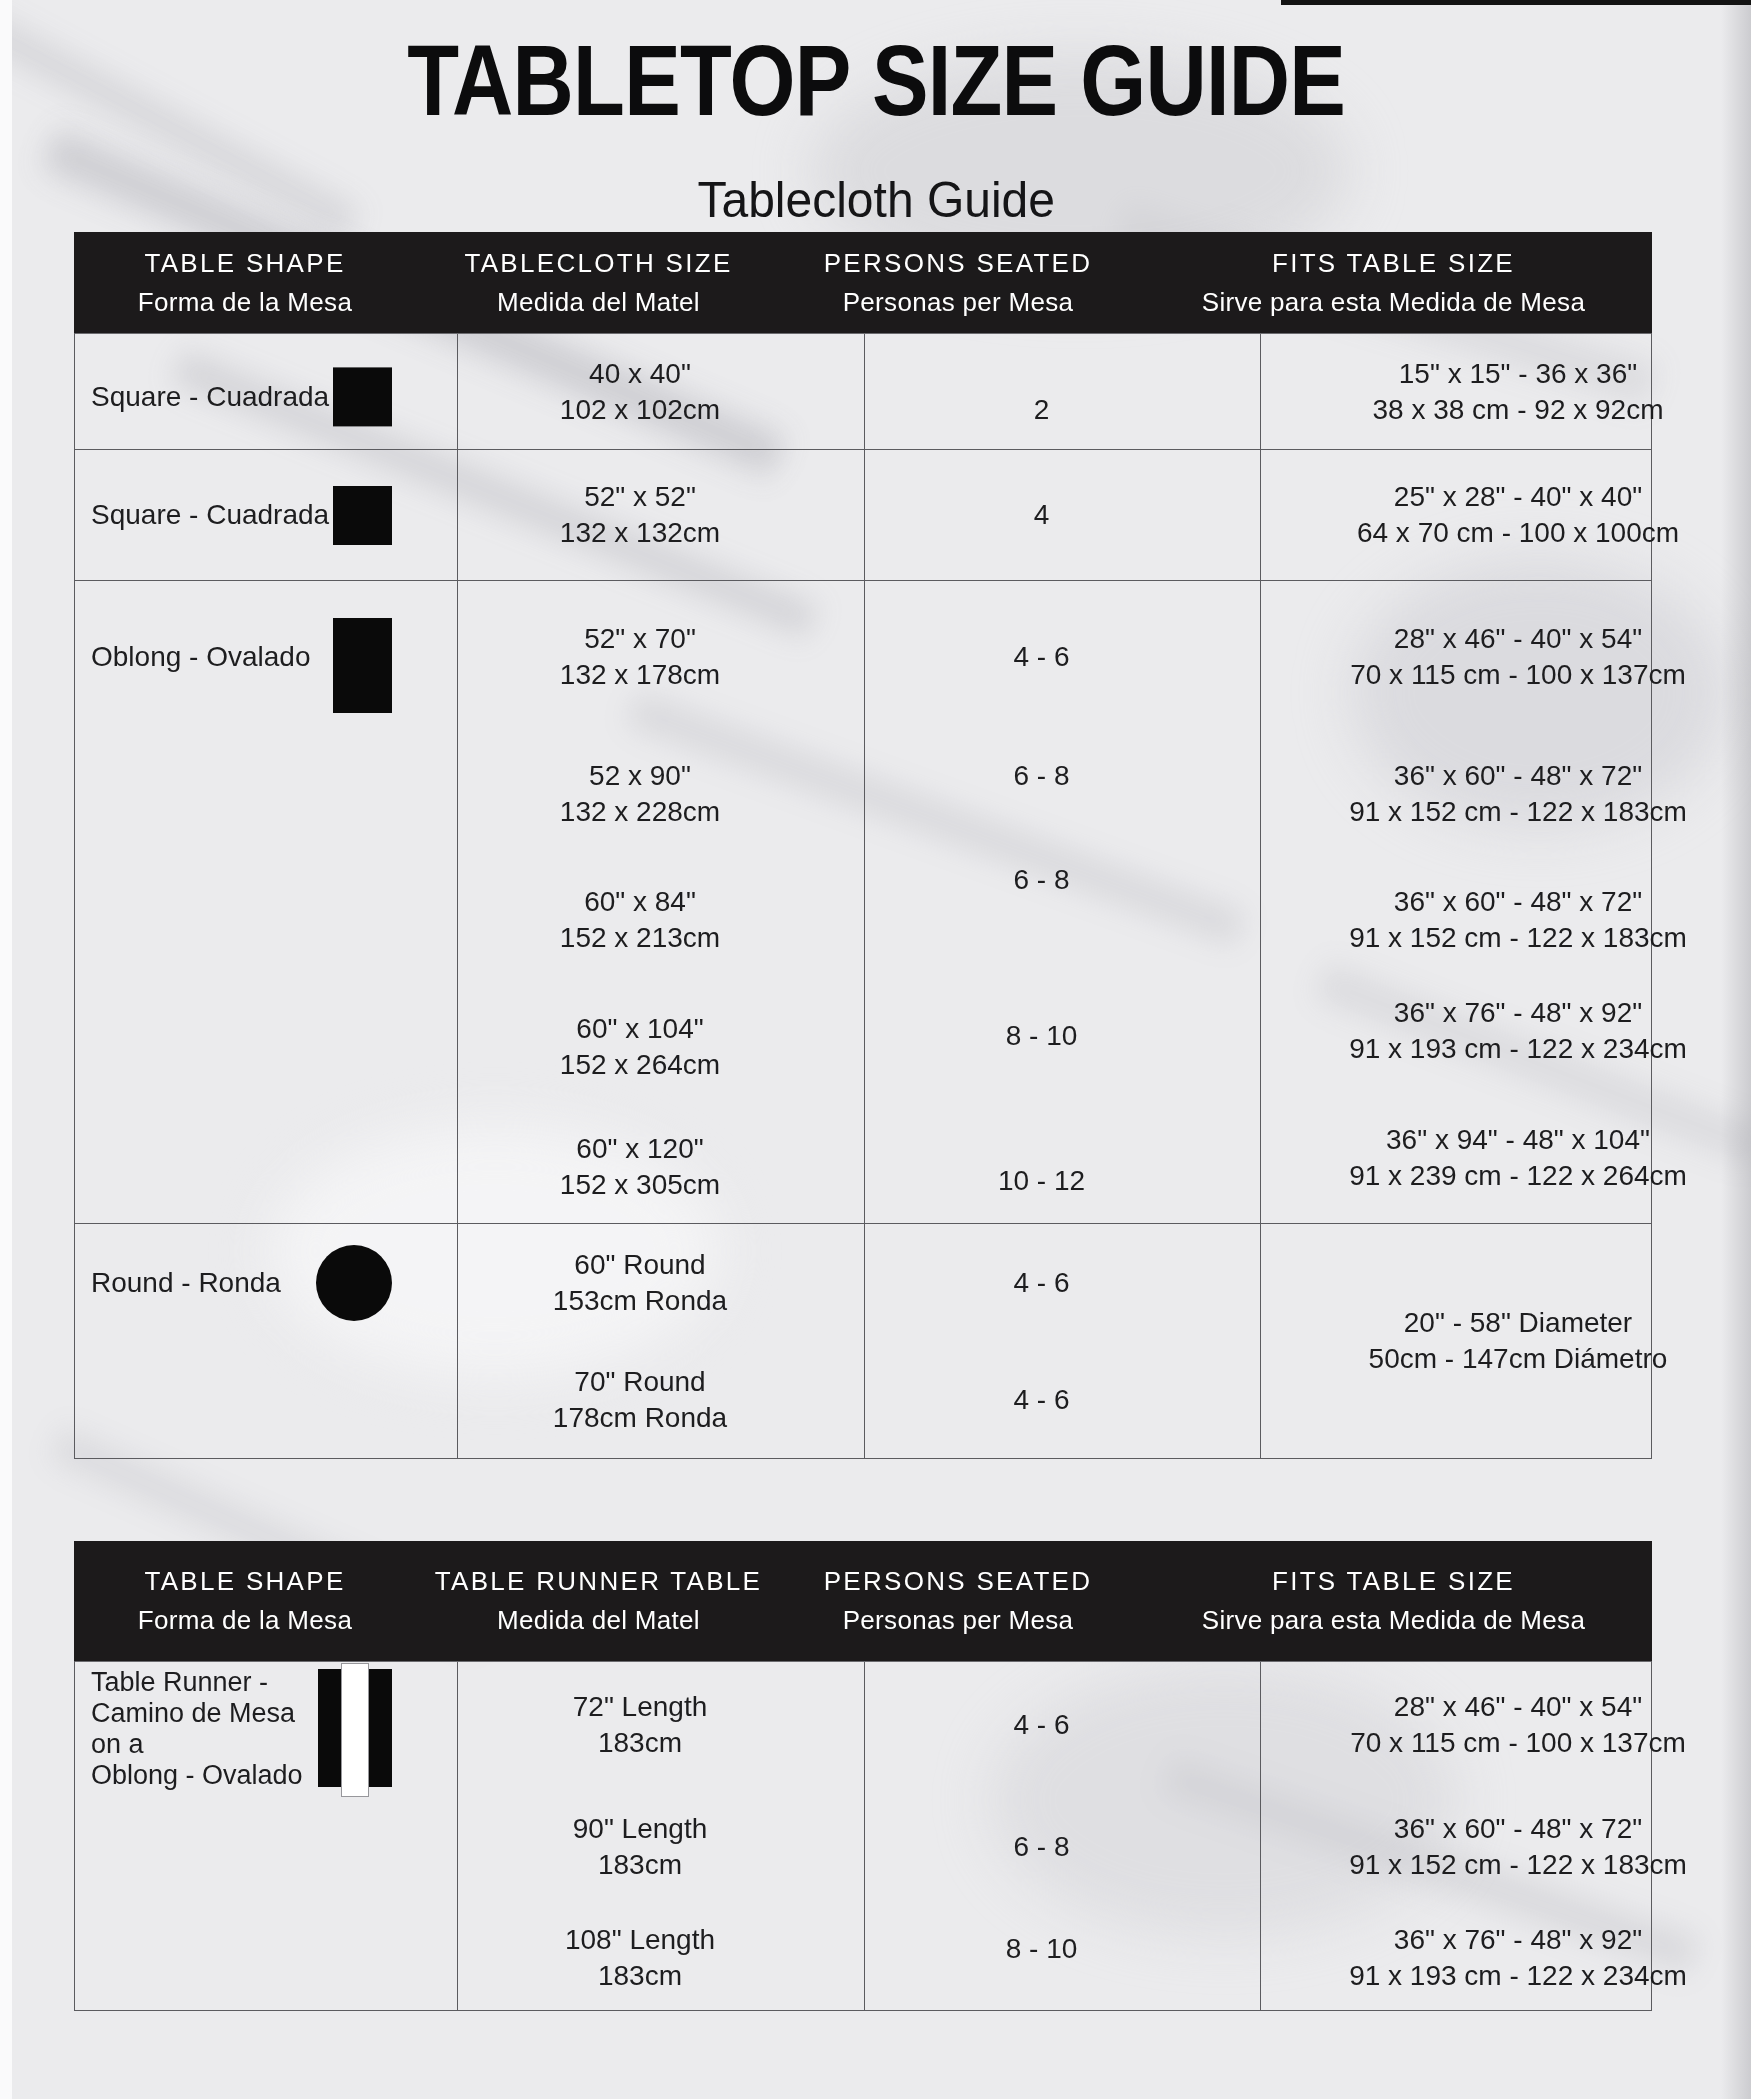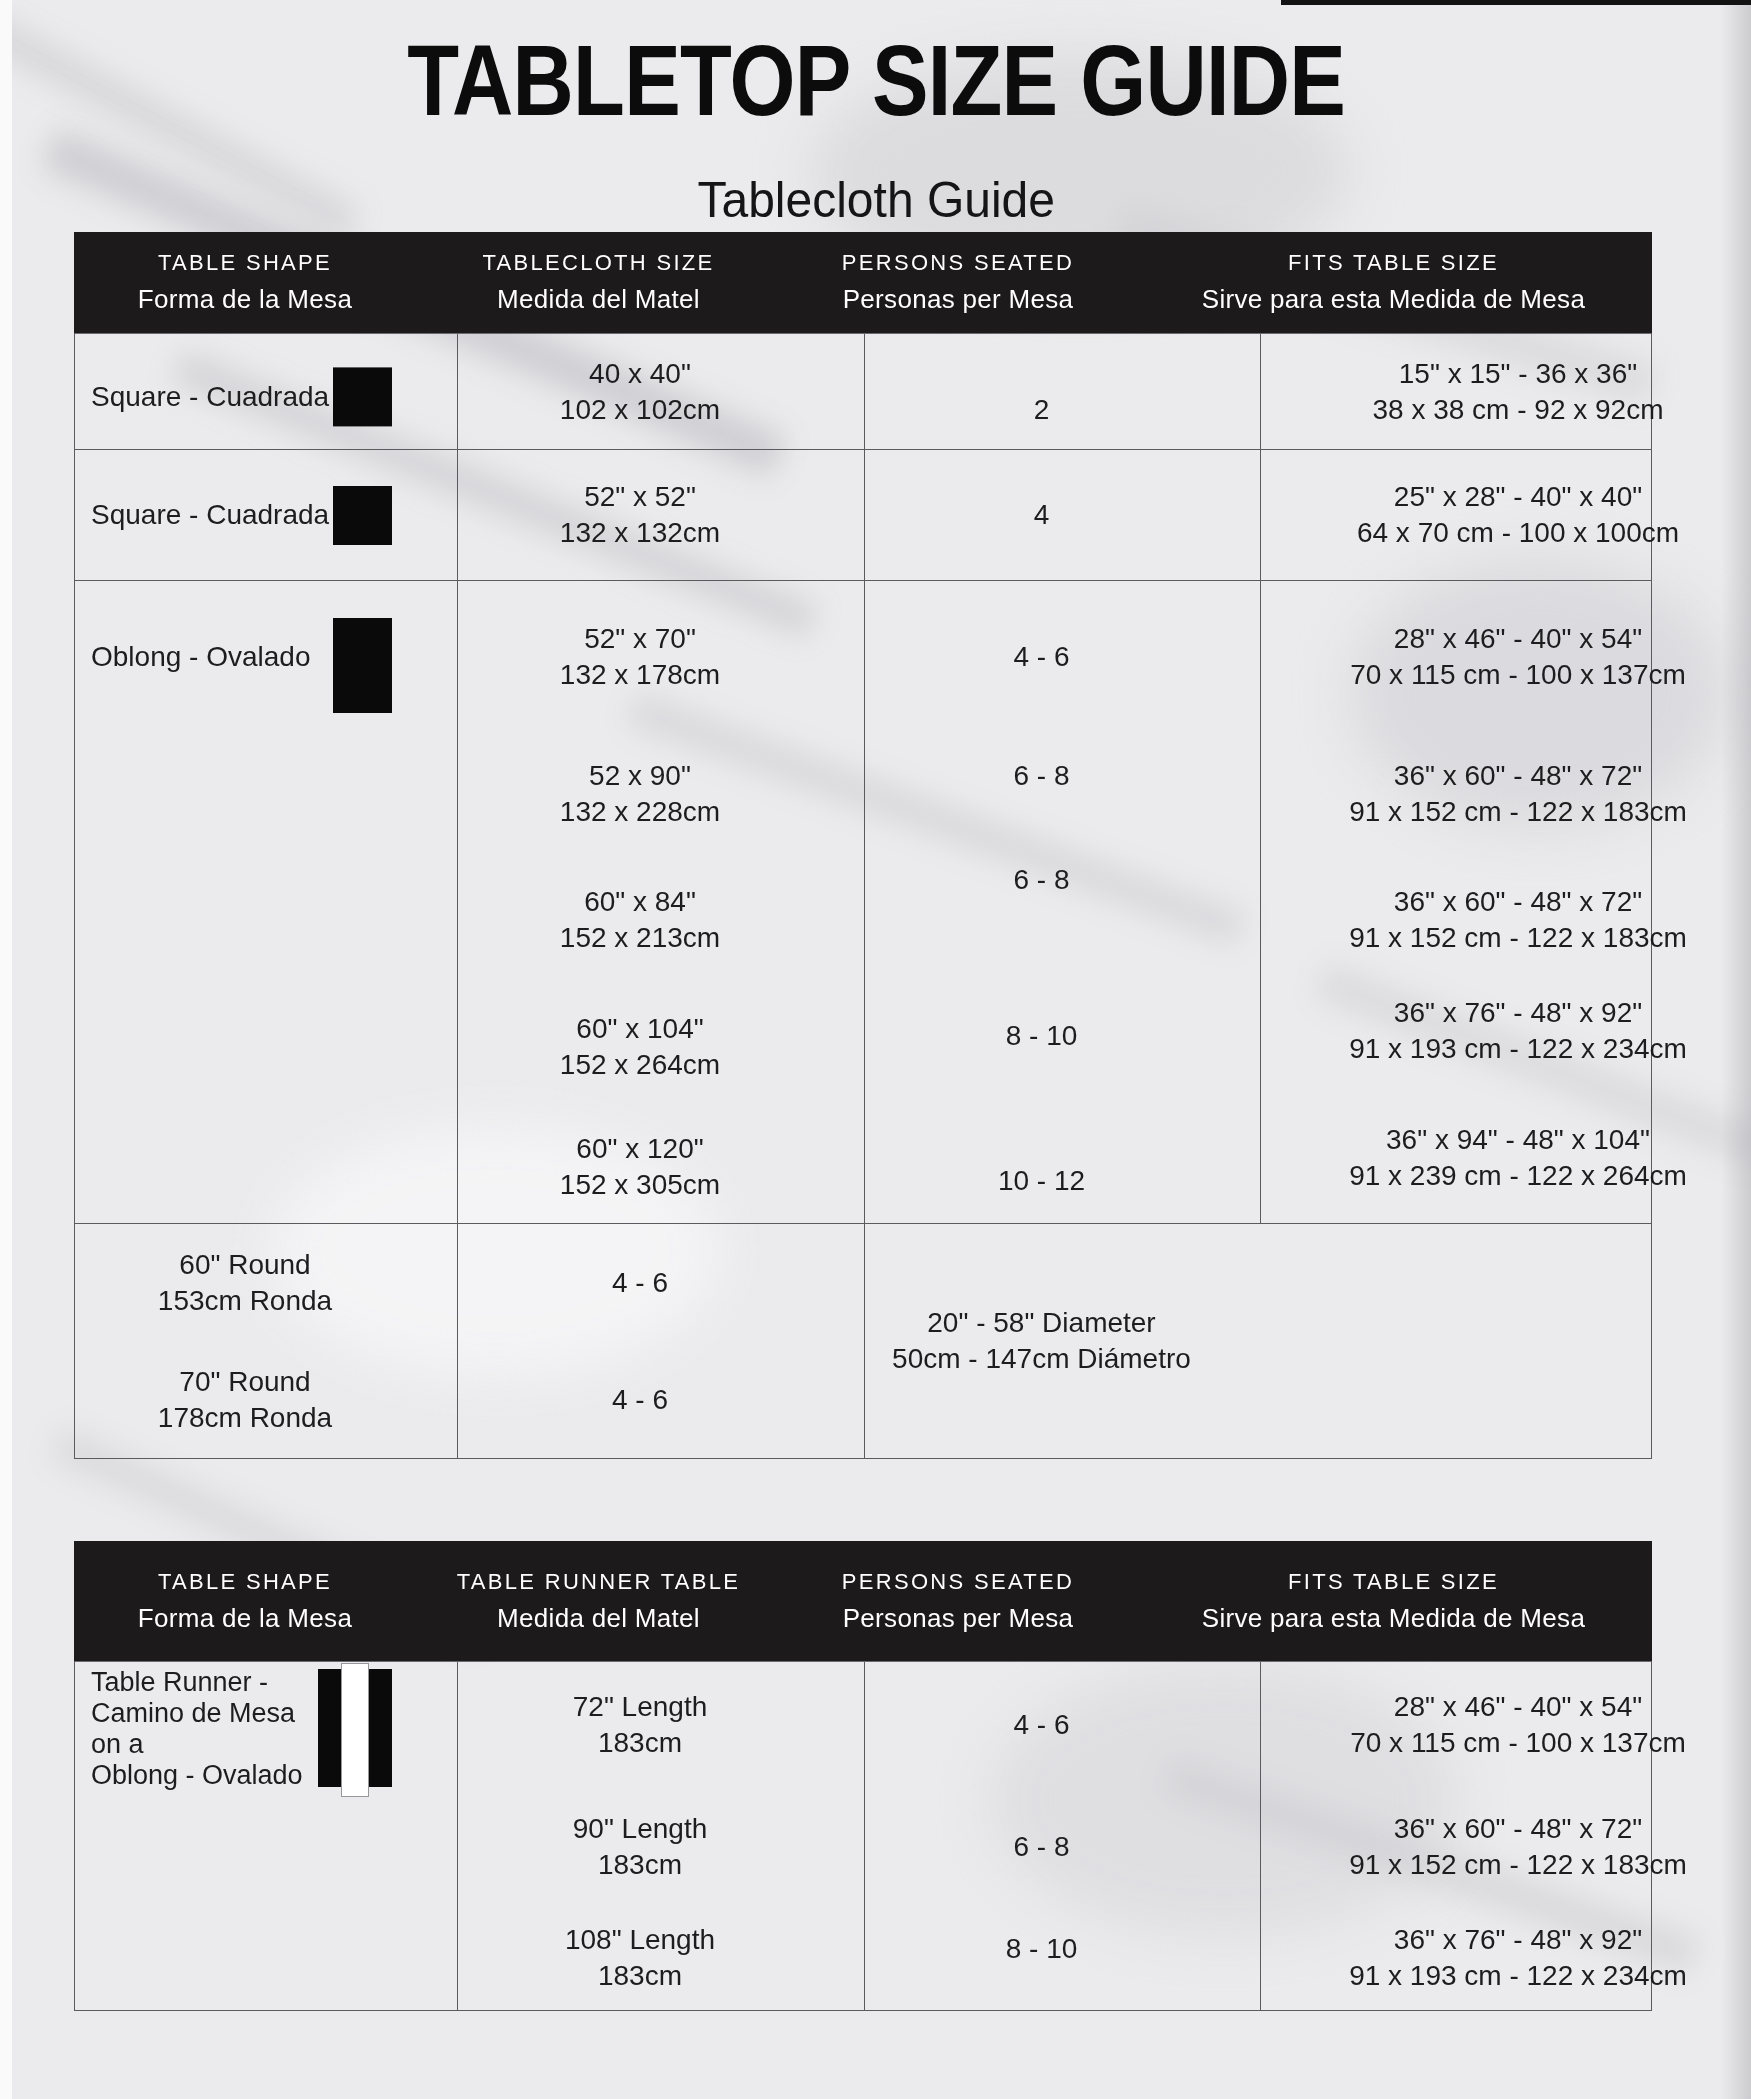--- a/index.html
+++ b/index.html
@@ -33,21 +33,21 @@
   
   .sizetable { position:absolute; left:74px; width:1578px; z-index:4; }
   .t1 { top:232px; }
   .t2 { top:1541px; }
   .thead {
     display:grid; grid-template-columns:342px 365px 354px 517px;
     background:#1c1a1b; color:#ffffff; text-align:center; align-items:center;
   }
   .t1 .thead { height:101px; }
   .t2 .thead { height:120px; }
-  .h-en { font-size:22px; letter-spacing:2.3px;text-align:center; }
+  .h-en { font-size:26px; letter-spacing:2.3px;text-align:center; }
   .h-es { font-size:26px; margin-top:8px; letter-spacing:0.3px; }
   .tbody { border:1.8px solid #5b5b5f; border-top:none; }
   .sec { display:grid; grid-template-columns:340px 365px 354px 515px;gap:42px; }
   .sec + .sec { border-top:1.8px solid #5b5b5f; }
   .sec1 { border-top:0.9px solid #6b6b6f; }
   .cell { border-left:1.8px solid #5b5b5f; box-sizing:border-box; }
   .cell:first-child { border-left:none; }
   .entry { display:flex; flex-direction:column; justify-content:center; align-items:center;
     text-align:center; font-size:28px; line-height:36px; }
   .shape-cell { display:flex; flex-direction:column; }
@@ -227,20 +227,26 @@
             <div>91 x 193 cm - 122 x 234cm</div>
           </div>
           <div class="entry" style="height:113px; transform:translateY(-9px);">
             <div>36" x 94" - 48" x 104"</div>
             <div>91 x 239 cm - 122 x 264cm</div>
           </div>
         </div>
       </div>
 
       <div class="sec">
+        <div class="cell shape-cell">
+          <div class="shape-inner" style="height:117px;">
+            <span class="shape-label">Round - Ronda</span>
+            <span class="icon-circle"></span>
+          </div>
+        </div>
         <div class="cell">
           <div class="entry" style="height:117px;">
             <div>60" Round</div>
             <div>153cm Ronda</div>
           </div>
           <div class="entry" style="height:117px;">
             <div>70" Round</div>
             <div>178cm Ronda</div>
           </div>
         </div>

